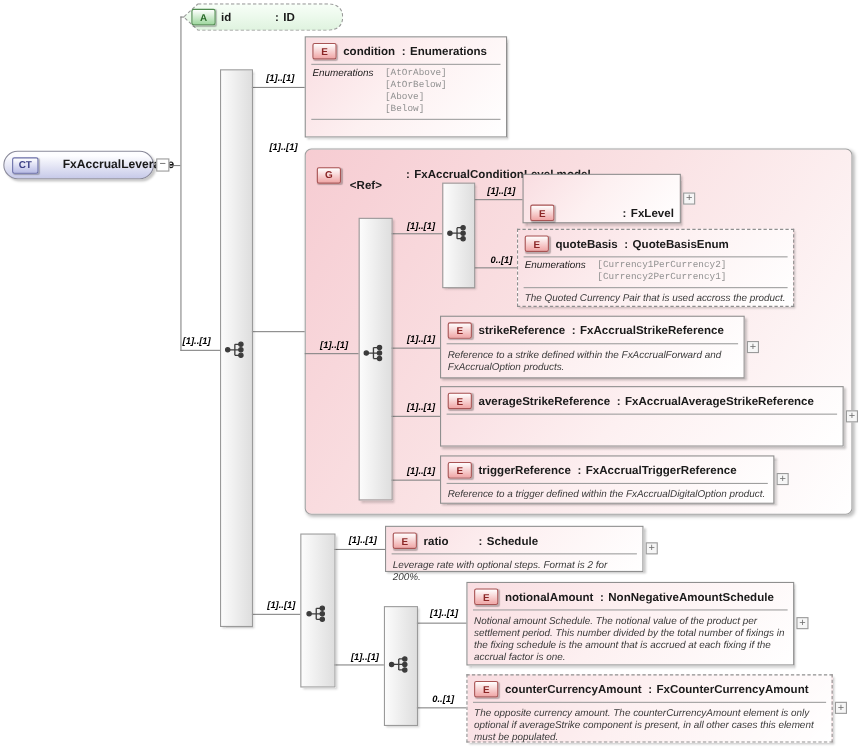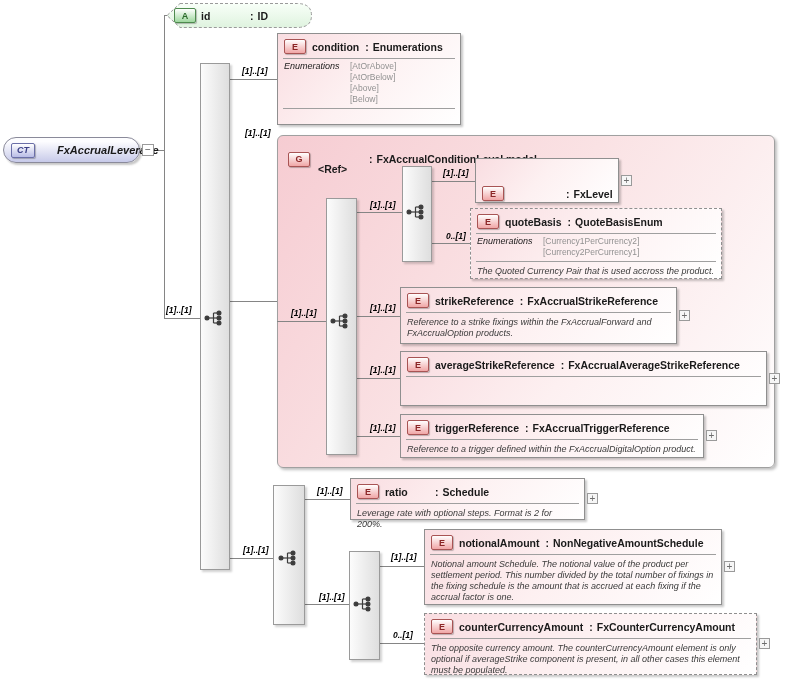--- a/index.html
+++ b/index.html
@@ -23,30 +23,30 @@
          width:20px;height:13px;font-size:9px;font-weight:bold;border-radius:2px;
          box-shadow:1px 1px 1px rgba(0,0,0,.25);}
   .badge.e{background:linear-gradient(180deg,#ffffff,#f0a6a6);border:1px solid #a85454;color:#8b2626;}
   .badge.g{background:linear-gradient(180deg,#ffffff,#f0a6a6);border:1px solid #a85454;color:#8b2626;}
   .badge.a{background:linear-gradient(180deg,#ffffff,#9fd89f);border:1px solid #4e8a4e;color:#2a6b2a;}
   .badge.ct{width:22px;background:linear-gradient(180deg,#ffffff,#b9bce6);border:1px solid #6b6fa8;color:#3d4187;}
   .sep{height:1px;background:#9f9f9f;margin:1px 5px;}
   .annot{font-style:italic;font-size:9px;color:#3a3a3a;padding:3px 6px 2px 6px;line-height:1.22;}
   .enums{display:flex;padding:1px 6px 2px 6px;font-size:9px;}
   .enum-label{font-style:italic;color:#1a1a1a;width:66px;flex:none;}
-  .enum-values{color:#919191;font-size:8.5px;line-height:1.3;white-space:nowrap;}
+  .enum-values{color:#919191;font-size:8.5px;line-height:1.3;white-space:nowrap;font-family:Liberation Mono, monospace;}
   .enum-values span{display:block;}
   .plusbox{position:absolute;width:11px;height:11px;box-sizing:border-box;border:1px solid #9a9a9a;
            background:#f6f6f6;color:#6d6d6d;font-size:10px;line-height:9px;text-align:center;cursor:pointer;}
   .minusbox{position:absolute;width:12px;height:12px;box-sizing:border-box;border:1px solid #9a9a9a;
            background:#ffffff;color:#555;font-size:10px;line-height:10px;text-align:center;cursor:pointer;}
   #ct-pill{position:absolute;left:3px;top:137px;width:137px;height:26px;box-sizing:border-box;
            border:1px solid #8a8a9a;border-radius:13px;display:flex;align-items:center;gap:22px;
            padding:0 0 0 7px;background:linear-gradient(180deg,#fdfdff 15%,#c7cae9 100%);
-           box-shadow:2px 2px 2px rgba(0,0,0,.22);font-weight:bold;font-size:11px;color:#1a1a1a;font-style:italic;}
+           box-shadow:2px 2px 2px rgba(0,0,0,.22);font-weight:bold;font-size:11px;color:#1a1a1a;}
   #group-box{position:absolute;left:277px;top:135px;width:498px;height:333px;box-sizing:border-box;
            border:1px solid #a0a0a0;border-radius:6px;
            background:linear-gradient(125deg,#f6ccd2 0%,#fae2e4 45%,#ffffff 100%);
            box-shadow:2px 2px 3px rgba(0,0,0,.25);}
   #group-head{position:absolute;left:288px;top:143px;display:flex;align-items:center;font-weight:bold;
            font-size:10.5px;color:#1a1a1a;white-space:nowrap;}
   #id-wrap{position:absolute;left:166px;top:3px;width:146px;height:25px;}
   #id-text{position:absolute;left:166px;top:8px;width:146px;height:15px;display:flex;align-items:center;
            font-weight:bold;font-size:10.5px;color:#1a1a1a;white-space:nowrap;}
 </style>
@@ -217,21 +217,21 @@
   </div>
 
   <div class="ebox" style="left:400px;top:287px;width:277px;height:57px;">
     <div class="ehead">
       <span class="badge e gap">E</span>
       <span class="gap">strikeReference</span>
       <span class="colon">:</span>
       <span>FxAccrualStrikeReference</span>
     </div>
     <div class="sep"></div>
-    <div class="annot">Reference to a strike fixings within the FxAccrualForward and FxAccrualOption products.</div>
+    <div class="annot">Reference to a strike defined within the FxAccrualForward and FxAccrualOption products.</div>
   </div>
   <div class="plusbox" style="left:679px;top:310px;">+</div>
 
   <div class="ebox" style="left:400px;top:351px;width:367px;height:55px;">
     <div class="ehead">
       <span class="badge e gap">E</span>
       <span class="gap">averageStrikeReference</span>
       <span class="colon">:</span>
       <span>FxAccrualAverageStrikeReference</span>
     </div>

